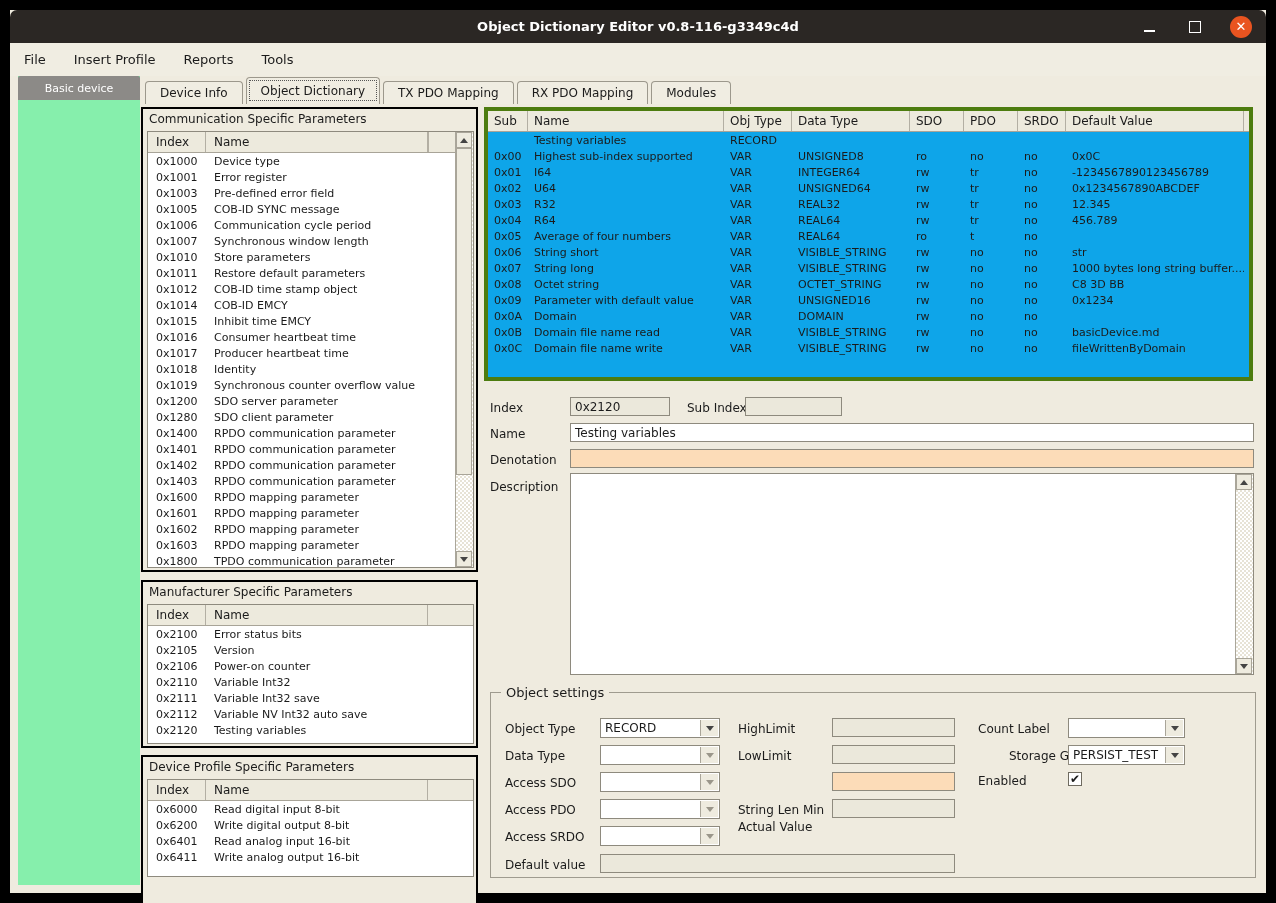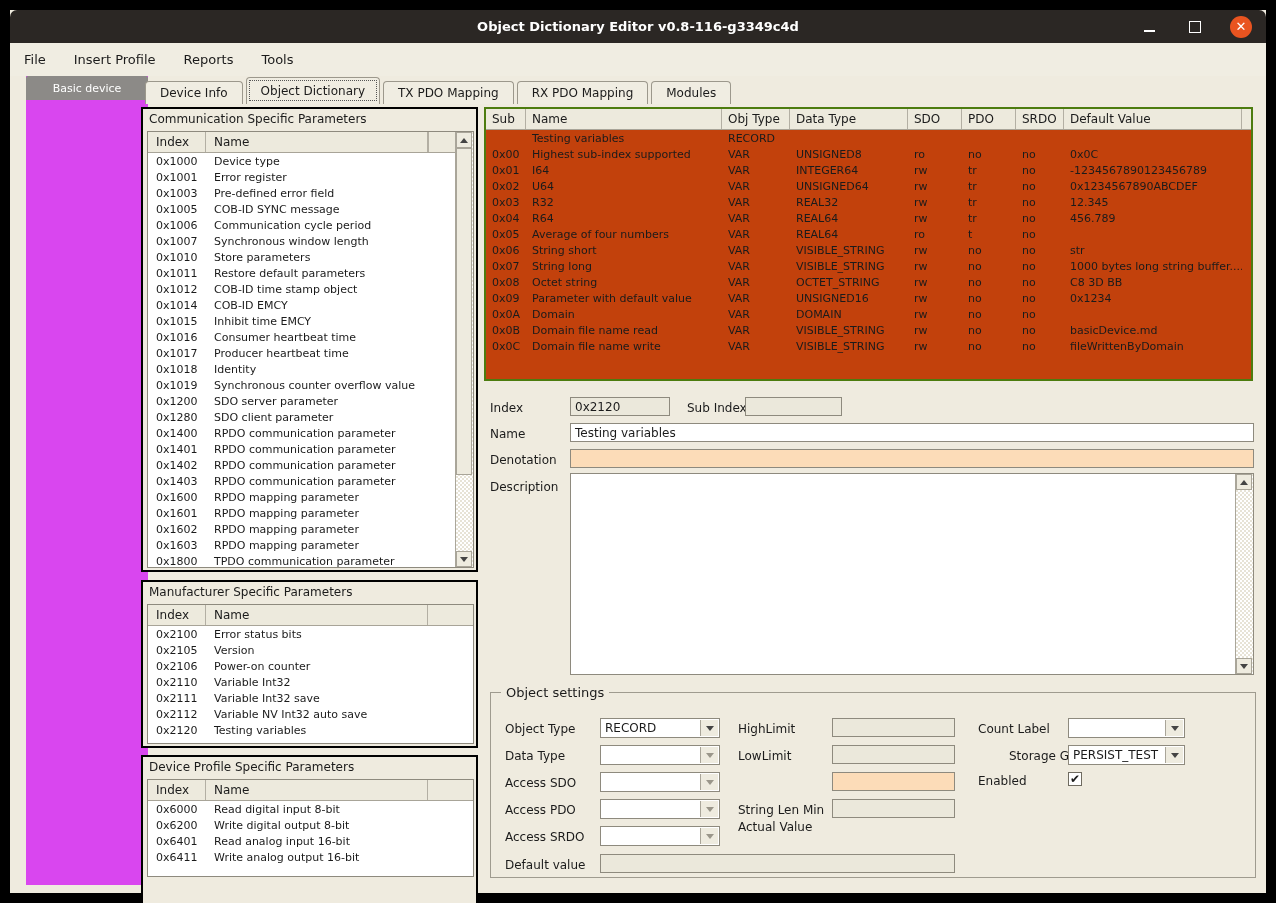--- a/index.html
+++ b/index.html
@@ -14,21 +14,21 @@
   .wb{width:22px;height:22px;display:flex;align-items:center;justify-content:center;cursor:default;}
   .wb-min{color:#fff;}
   .wb-min i{display:block;width:11px;height:2px;background:#fff;margin-top:8px;}
   .wb-max i{display:block;width:10px;height:10px;border:1.5px solid #fff;}
   .wb-close{background:#E95420;border-radius:50%;color:#fff;font-size:13px;line-height:1;}
   
   .menubar{position:absolute;left:0;top:33px;width:1256px;height:33px;background:#F0EDE2;
            display:flex;align-items:center;}
   .menu-item{font-size:13px;padding:6px 14px;cursor:default;}
   
-  .sidebar{position:absolute;left:16px;top:66px;width:122px;bottom:8px;background:#d946ef;}
+  .sidebar{position:absolute;left:8px;top:66px;width:122px;bottom:8px;background:#86efac;}
   .side-tab{position:absolute;left:0;top:0;width:122px;height:24px;background:#8C8A87;color:#fff;
             font-size:11px;display:flex;align-items:center;justify-content:center;border-radius:2px 2px 0 0;}
   
   .tabs{position:absolute;left:135px;top:67px;height:27px;display:flex;align-items:flex-end;}
   .tab{height:23px;background:#F0EDE2;border:1px solid #9c988c;border-bottom:none;
        border-radius:4px 4px 0 0;margin-right:3px;display:flex;align-items:center;justify-content:center;
        font-size:12px;padding:0 14px;box-sizing:border-box;}
   .tab.selected{height:27px;outline:1px dotted #555;outline-offset:-4px;}
   
   .grp{position:absolute;border:2px solid #000;background:#EFEBDF;box-sizing:border-box;}
@@ -44,22 +44,22 @@
   
   .vscroll{position:absolute;width:17px;top:0;bottom:0;right:0;border-left:1px solid #aaa69a;
            background:repeating-conic-gradient(#ffffff 0% 25%,#e7e3d6 0% 50%) 0 0/4px 4px;}
   .sb-btn{position:absolute;left:0;width:16px;height:16px;background:#EEEBDF;border:1px solid #a9a599;
           box-sizing:border-box;display:flex;align-items:center;justify-content:center;}
   .sb-up{top:0;} .sb-down{bottom:0;}
   .tri-up{width:0;height:0;border-left:4px solid transparent;border-right:4px solid transparent;border-bottom:5px solid #444;}
   .tri-down{width:0;height:0;border-left:4px solid transparent;border-right:4px solid transparent;border-top:5px solid #444;}
   .sb-thumb{position:absolute;left:0;width:16px;background:#EEEBDF;border:1px solid #a9a599;box-sizing:border-box;}
   
-  .otable{position:absolute;left:474px;top:97px;width:769px;height:274px;background:#c2410c;
-          border:2px solid #4d7c0f;box-sizing:border-box;overflow:hidden;}
+  .otable{position:absolute;left:474px;top:97px;width:769px;height:274px;background:#0ea5e9;
+          border:4px solid #4d7c0f;box-sizing:border-box;overflow:hidden;}
   .ohead{display:flex;height:20px;background:#EDEADD;border-bottom:1px solid #a8a498;font-size:12px;}
   .ohead > span{display:flex;align-items:center;padding-left:6px;border-right:1px solid #b3afa3;box-sizing:border-box;}
   .orow{display:flex;height:16px;font-size:11px;align-items:center;}
   .orow > span{padding-left:6px;box-sizing:border-box;white-space:nowrap;overflow:hidden;}
   .oc0{width:40px;flex:none;} .oc1{width:196px;flex:none;} .oc2{width:68px;flex:none;}
   .oc3{width:118px;flex:none;} .oc4{width:54px;flex:none;} .oc5{width:54px;flex:none;}
   .oc6{width:48px;flex:none;} .oc7{width:178px;flex:none;} .oc8{flex:1;border-right:none !important;}
   
   .flabel{position:absolute;font-size:12px;}
   .field{position:absolute;height:19px;border:1px solid #8e8a7e;box-sizing:border-box;

